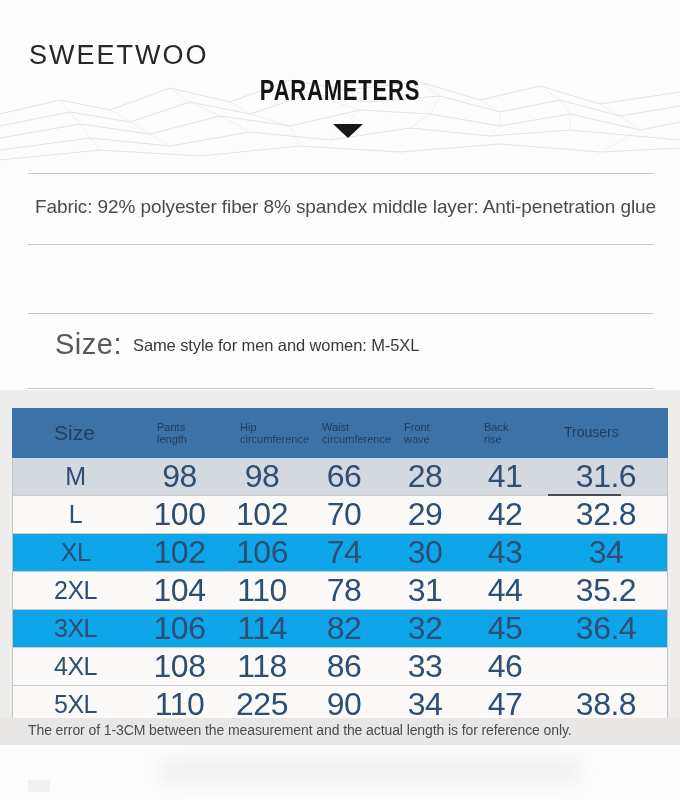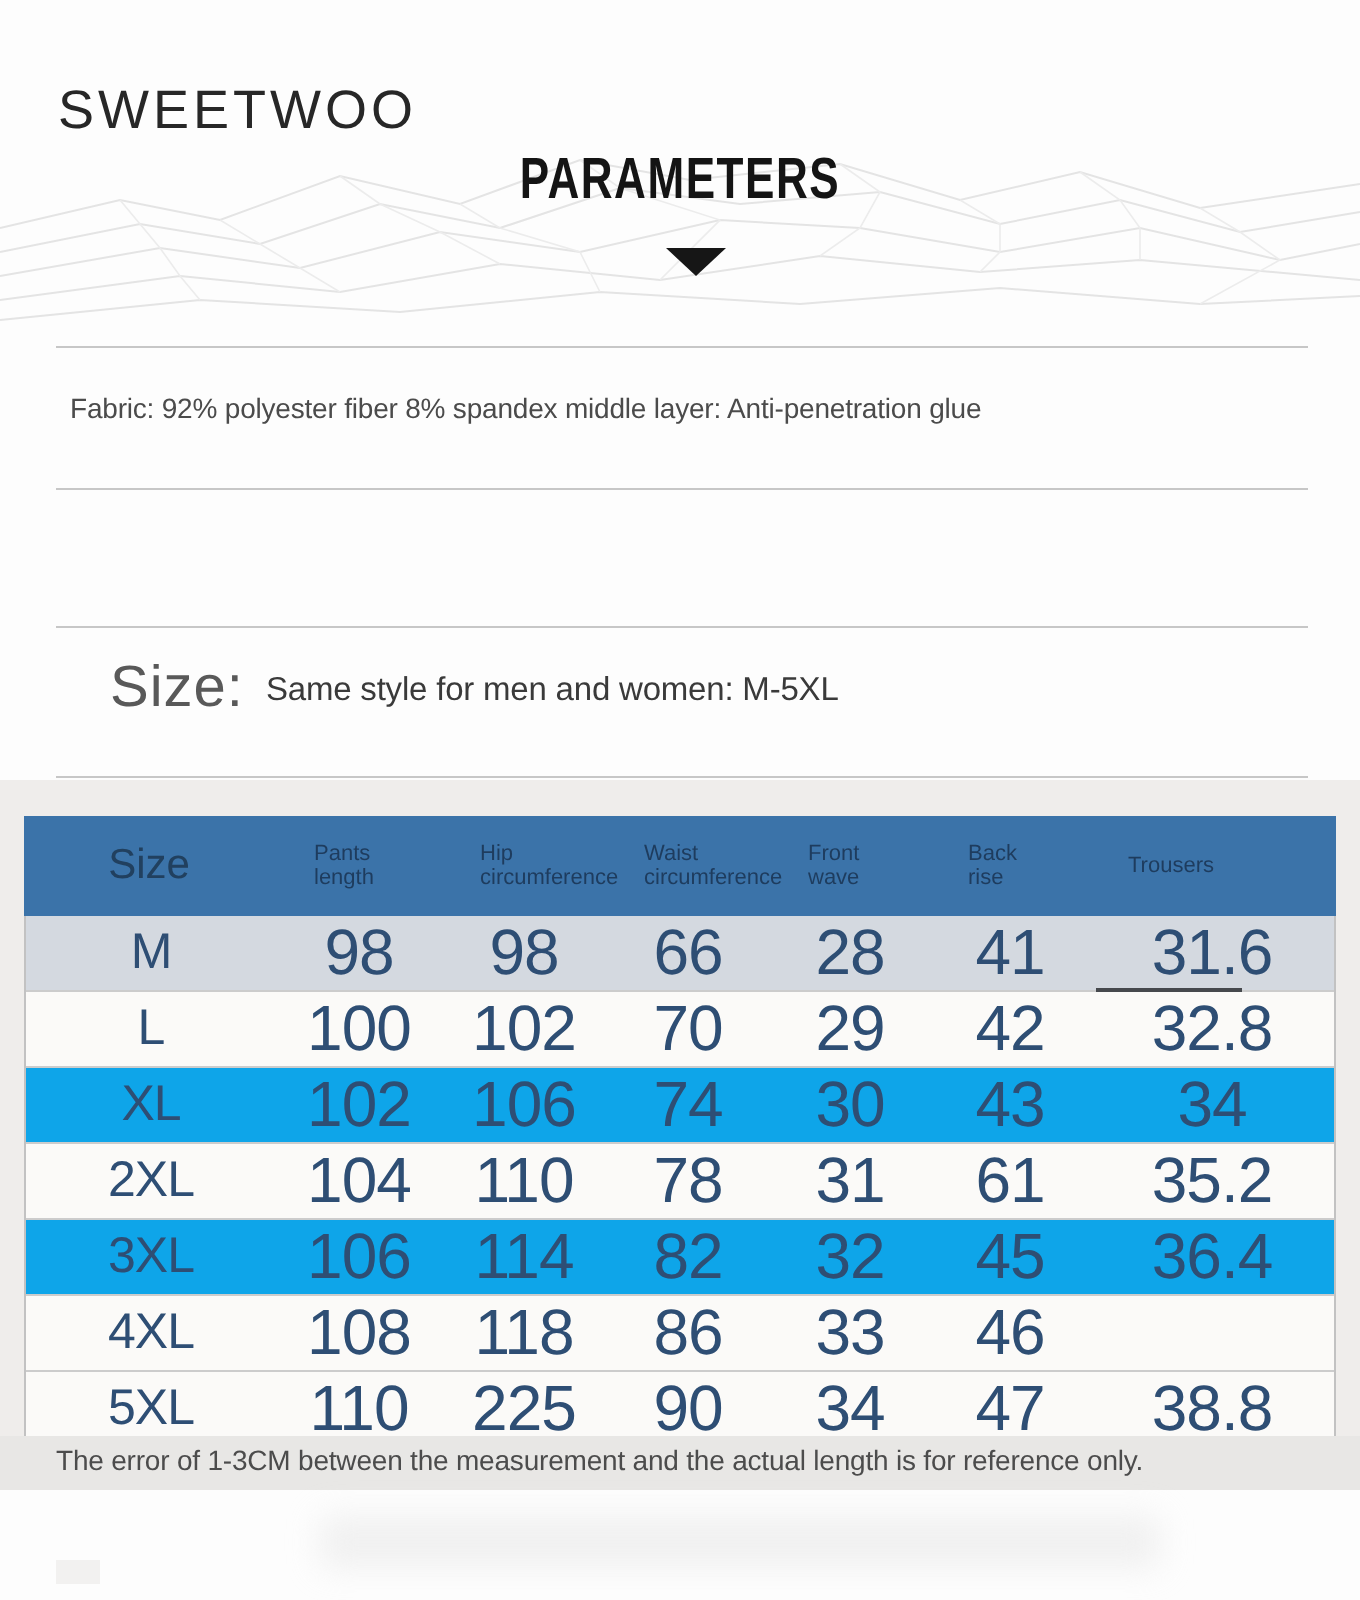--- a/index.html
+++ b/index.html
@@ -31,21 +31,21 @@
     border-left:15px solid transparent;
     border-right:15px solid transparent;
     border-top:14px solid #161616;
   }
 
   
   .divider{position:absolute;left:28px;right:26px;height:0;border-top:1px solid #c7c7c7;}
   .d1{top:173px;} .d2{top:244px;} .d3{top:313px;} .d4{top:388px;}
   .fabric-text{
     position:absolute;top:196px;left:35px;
-    font-size:14px;color:#4b4b4b;letter-spacing:-0.1px;
+    font-size:19px;color:#4b4b4b;letter-spacing:-0.1px;
   }
   .size-row{
     position:absolute;top:328px;left:55px;
     display:flex;align-items:center;
   }
   .size-label{font-size:29px;color:#595959;letter-spacing:0.5px;}
   .size-desc{font-size:16.5px;color:#3a3a3a;margin-left:11px;margin-top:2px;letter-spacing:-0.1px;}
 
   
   .lower-band{position:absolute;top:390px;left:0;width:680px;height:328px;background:#efedeb;}
@@ -55,21 +55,21 @@
   .thead{
     display:grid;
     grid-template-columns:125px 83px 82px 82px 80px 80px auto;
     height:50px;
     background:#3b73a9;
     align-items:center;
   }
   .hcell{color:#1e3c5e;padding-left:20px;line-height:1.12;font-size:11px;}
   .hcell .h1,.hcell .h2{display:block;}
   .hcell.c0{font-size:21px;padding-left:0;text-align:center;color:#21405f;}
-  .hcell.c6{font-size:11px;}
+  .hcell.c6{font-size:14px;}
   .tbody{border:1px solid #c2c2c2;border-top:none;}
   .trow{
     display:grid;
     grid-template-columns:125px 83px 82px 82px 80px 80px auto;
     height:37px;
     background:#fbfaf8;
     border-top:1px solid #cccccc;
   }
   .trow:first-child{border-top:none;background:#d4d9e0;}
   .trow:nth-child(3),.trow:nth-child(5){background:#0ea5e9;}
@@ -204,21 +204,21 @@
           <div class="cell">30</div>
           <div class="cell">43</div>
           <div class="cell">34</div>
         </div>
         <div class="trow">
           <div class="cell size-cell">2XL</div>
           <div class="cell">104</div>
           <div class="cell">110</div>
           <div class="cell">78</div>
           <div class="cell">31</div>
-          <div class="cell">61</div>
+          <div class="cell">44</div>
           <div class="cell">35.2</div>
         </div>
         <div class="trow">
           <div class="cell size-cell">3XL</div>
           <div class="cell">106</div>
           <div class="cell">114</div>
           <div class="cell">82</div>
           <div class="cell">32</div>
           <div class="cell">45</div>
           <div class="cell">36.4</div>

